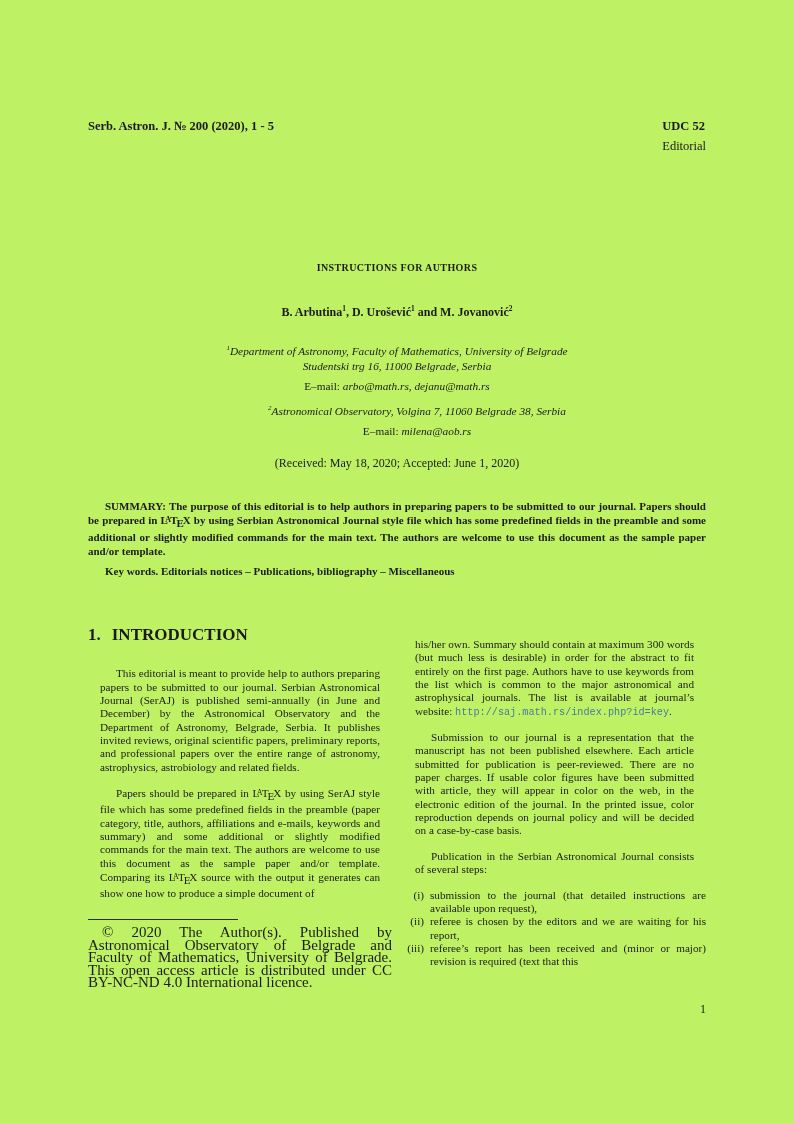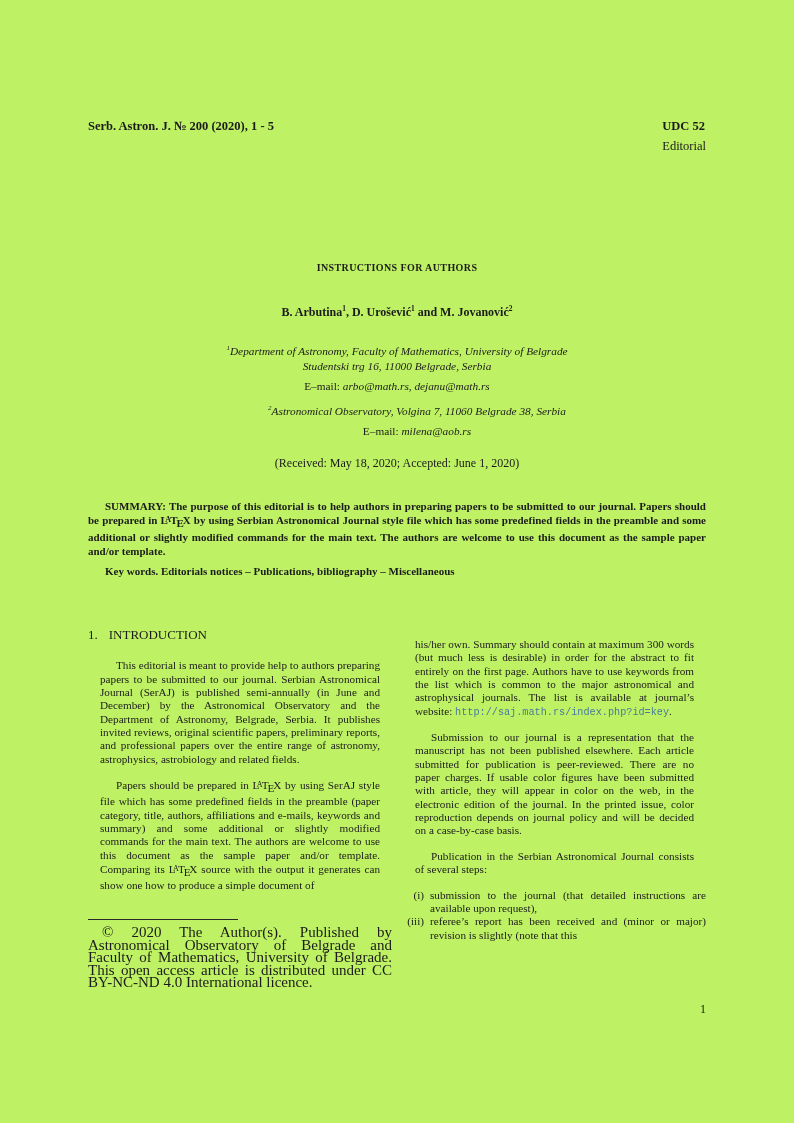--- a/index.html
+++ b/index.html
@@ -26,21 +26,21 @@
   .email-label{font-style:normal;}
   .email-addr{font-style:italic;}
   .received{top:456px;left:0;width:100%;text-align:center;font-size:12px;}
   
   .summary{top:499px;left:88px;width:618px;font-size:11px;font-weight:bold;line-height:14.2px;text-align:justify;text-indent:17px;margin:0;}
   .keywords{top:565px;left:88px;width:618px;font-size:11px;font-weight:bold;padding-left:17px;box-sizing:border-box;margin:0;}
   
   .col{font-size:11.2px;line-height:13.35px;text-align:justify;hyphens:auto;-webkit-hyphens:auto;}
   .col-left{top:626px;left:88px;width:304px;}
   .col-right{top:626px;left:403px;width:303px;}
-  .sec-head{font-size:13px;font-weight:normal;margin:2px 0 18px 0;text-align:left;}
+  .sec-head{font-size:17px;font-weight:bold;margin:2px 0 26px 0;text-align:left;}
   .sec-num{margin-right:11px;}
   .col p{margin:12px;text-indent:16px;}
   .col p.noindent{text-indent:0;}
   .url-link{font-family:"Liberation Mono","DejaVu Sans Mono",monospace;font-size:10.2px;color:#4a7a9e;text-decoration:none;word-break:break-all;}
   .steps{margin:0;}
   .step{display:flex;}
   .step-marker{width:27px;flex:0 0 27px;text-align:right;padding-right:6px;box-sizing:border-box;}
   .step-text{flex:1;text-align:justify;}
   
   .latex .lA{font-size:0.72em;vertical-align:0.28em;margin-left:-0.33em;margin-right:-0.1em;}
@@ -94,22 +94,26 @@
   <div class="abs col col-right">
     <p class="noindent"><span>his/her own. Summary should contain at maximum 300 words (but much less is desirable) in order for the abstract to fit entirely on the first page. Authors have to use keywords from the list which is common to the major astronomical and astrophysical journals. The list is available at journal’s website: </span><a class="url-link" href="#" title="http://saj.math.rs/index.php?id=key">http://saj.math.rs/index.php?id=key</a><span>.</span></p>
     <p>Submission to our journal is a representation that the manuscript has not been published elsewhere. Each article submitted for publication is peer-reviewed. There are no paper charges. If usable color figures have been submitted with article, they will appear in color on the web, in the electronic edition of the journal. In the printed issue, color reproduction depends on journal policy and will be decided on a case-by-case basis.</p>
     <p>Publication in the Serbian Astronomical Journal consists of several steps:</p>
     <div class="steps">
       <div class="step">
           <span class="step-marker">(i)</span>
           <span class="step-text">submission to the journal (that detailed instructions are available upon request),</span>
         </div>
       <div class="step">
+          <span class="step-marker">(ii)</span>
+          <span class="step-text">referee is chosen by the editors and we are waiting for his report,</span>
+        </div>
+      <div class="step">
           <span class="step-marker">(iii)</span>
-          <span class="step-text">referee’s report has been received and (minor or major) revision is slightly (note that this</span>
+          <span class="step-text">referee’s report has been received and (minor or major) revision is required (text that this</span>
         </div>
     </div>
   </div>
 
   <div class="abs footnote">
     <div class="footnote-rule"></div>
     <p class="footnote-text">© 2020 The Author(s). Published by Astronomical Observatory of Belgrade and Faculty of Mathematics, University of Belgrade. This open access article is distributed under CC BY-NC-ND 4.0 International licence.</p>
   </div>
 
   <div class="abs pageno">1</div>

